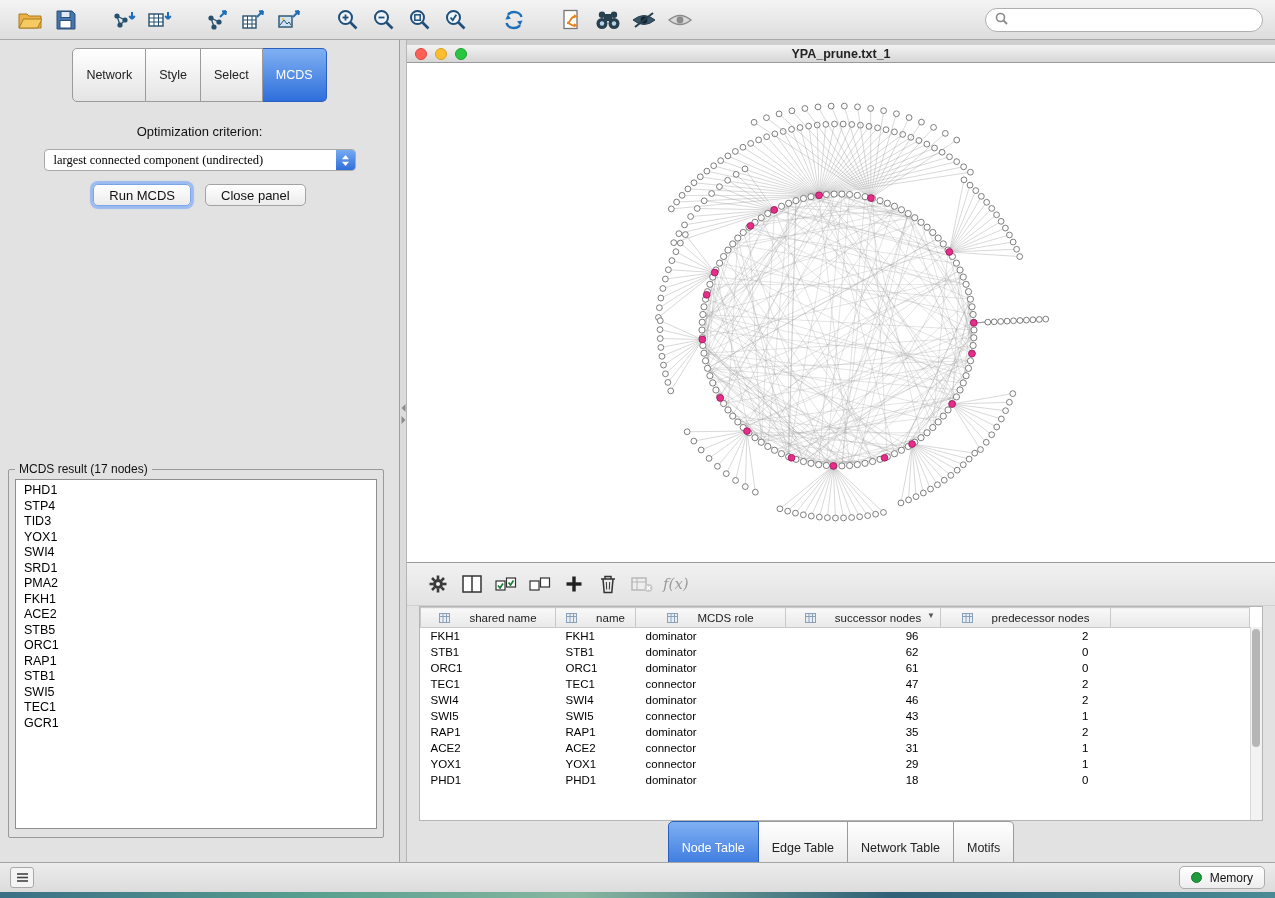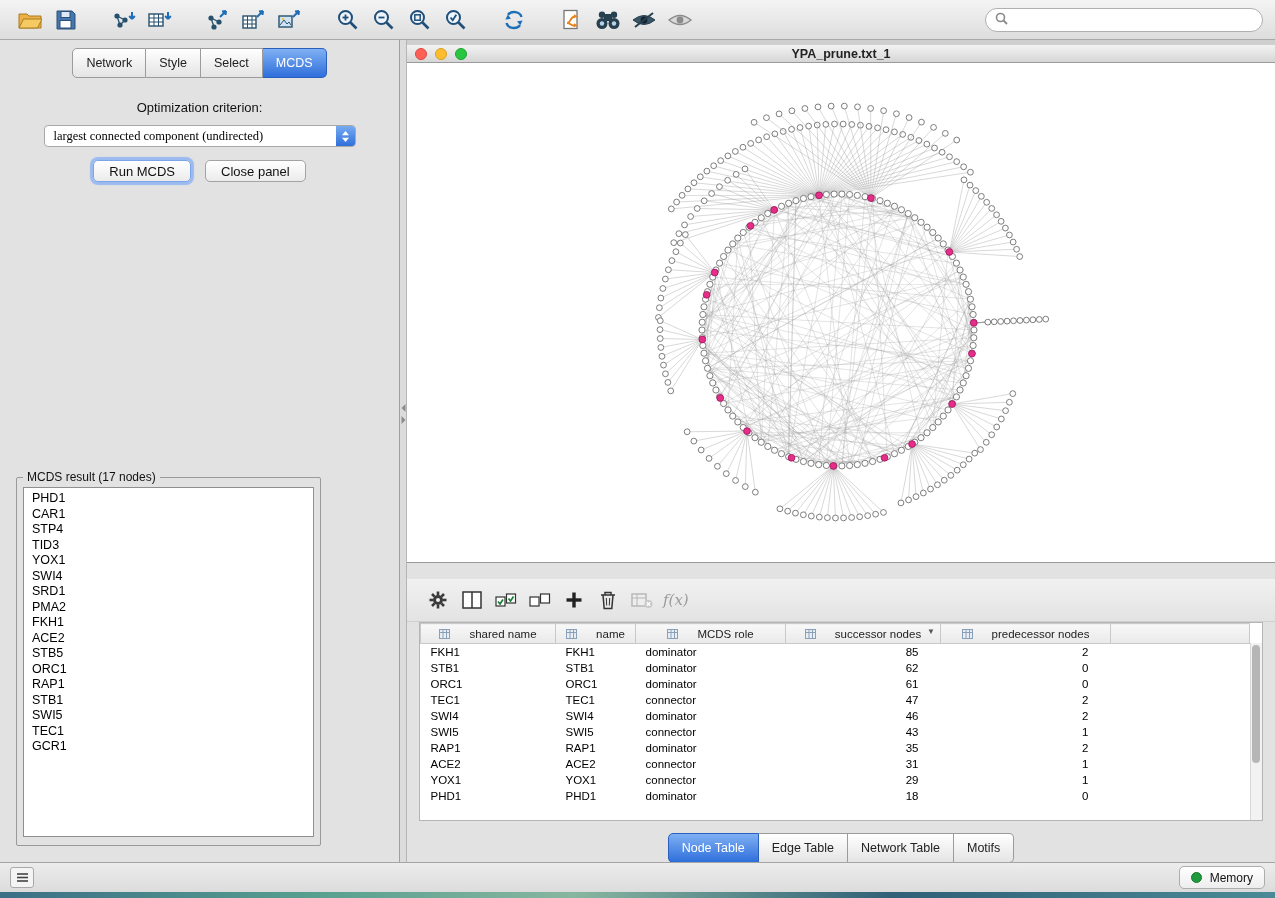--- a/index.html
+++ b/index.html
@@ -20,40 +20,40 @@
   #main{flex:1;display:flex;min-height:0;}
 
   
   #control-panel{width:400px;flex:0 0 400px;background:#e2e2e2;border-right:1px solid #9f9f9f;
     box-sizing:border-box;position:relative;}
   .panel-header{height:26px;display:flex;align-items:center;padding:0 10px;font-size:12px;color:#1c1c1c;}
   .panel-icons{margin-left:auto;display:flex;gap:10px;align-items:center;}
   .picon{width:14px;height:14px;display:flex;align-items:center;justify-content:center;}
 
   .seg{display:flex;justify-content:center;}
-  .seg .tab{height:20px;line-height:20px;padding:4px 13px;font-size:12.5px;color:#222;
+  .seg .tab{height:20px;line-height:20px;padding:16px 13px;font-size:12.5px;color:#222;
     background:linear-gradient(#ffffff,#e4e4e4);border:1px solid #9b9b9b;border-left:none;cursor:default;}
   .seg .tab:first-child{border-left:1px solid #9b9b9b;border-radius:5px 0 0 5px;}
   .seg .tab:last-child{border-radius:0 5px 5px 0;}
   .seg .tab.active{background:linear-gradient(#7fb0f3,#2f6fdb);color:#fff;border-color:#2a5fbd;}
 
   #cp-tabs{margin-top:8px;}
   #opt-label{text-align:center;margin-top:22px;font-size:13px;color:#111;}
   #opt-dropdown{margin:10px auto 0 auto;width:312px;height:22px;background:#fff;border:1px solid #a8a8a8;
     border-radius:4px;display:flex;align-items:center;box-sizing:border-box;font-size:12.5px;overflow:hidden;}
   #opt-dropdown .dd-text{padding-left:9px;white-space:nowrap;font-family:Liberation Serif, serif;}
   #opt-dropdown .dd-stepper{margin-left:auto;width:19px;height:100%;
     background:linear-gradient(#76aaf1,#2f6fdb);display:flex;align-items:center;justify-content:center;}
   #cp-buttons{display:flex;justify-content:center;gap:14px;margin-top:13px;}
   .mac-btn{height:22px;padding:0 15px;background:linear-gradient(#ffffff,#ebebeb);
     border:1px solid #a3a3a3;border-radius:5px;font-size:13px;font-family:inherit;color:#111;}
   .focus-ring{box-shadow:0 0 1px 3px rgba(106,160,250,.6);border-color:#7aa6e8;}
 
-  #mcds-fieldset{position:absolute;left:8px;top:422px;width:305px;height:376px;border:1px solid #9a9a9a;
-    border-radius:2px;margin:8px;padding:3px 6px 8px 6px;box-sizing:border-box;}
+  #mcds-fieldset{position:absolute;left:8px;top:422px;width:376px;height:376px;border:1px solid #9a9a9a;
+    border-radius:2px;margin:0;padding:3px 6px 8px 6px;box-sizing:border-box;}
   #mcds-fieldset legend{font-size:12px;padding:0 4px;color:#111;}
   #mcds-list{background:#fff;border:1px solid #8f8f8f;height:100%;box-sizing:border-box;
     overflow:hidden;padding-top:3px;}
   .mcds-item{font-size:12.5px;line-height:15.5px;padding:0 8px;color:#000;}
 
   #splitter{width:7px;flex:0 0 7px;background:#dcdcdc;border-right:1px solid #b5b5b5;
     display:flex;align-items:flex-end;justify-content:center;box-sizing:border-box;}
   #splitter svg{margin-bottom:435px;}
 
   
@@ -65,21 +65,21 @@
   .tl{width:12px;height:12px;border-radius:50%;margin-right:8px;box-sizing:border-box;}
   .tl.red{background:#ff5f57;border:1px solid #d94942;}
   .tl.yellow{background:#febc2e;border:1px solid #d6a023;}
   .tl.green{background:#29c73f;border:1px solid #1ea332;}
   #net-title{position:absolute;left:0;right:0;text-align:center;font-size:12.5px;font-weight:bold;color:#222;}
   #net-canvas{flex:1;background:#ffffff;position:relative;overflow:hidden;}
 
   
   #table-panel{flex:1;background:#e2e2e2;display:flex;flex-direction:column;border-top:1px solid #9a9a9a;min-height:0;}
   #tp-toolbar{height:42px;flex:0 0 42px;display:flex;align-items:center;gap:8px;padding:0 18px;
-    background:linear-gradient(#f1f1f1,#e3e3e3);border-bottom:1px solid #cfcfcf;margin-top:16px;}
+    background:linear-gradient(#f1f1f1,#e3e3e3);border-bottom:1px solid #cfcfcf;}
   .tp-ic{width:26px;height:26px;display:flex;align-items:center;justify-content:center;}
   #fx-label{font-family:"DejaVu Serif",serif;font-style:italic;font-size:15px;color:#9a9a9a;}
 
   #table-wrap{flex:1;margin:0 12px;background:#fff;border:1px solid #b5b5b5;position:relative;
     overflow:hidden;min-height:0;}
   table{border-collapse:collapse;table-layout:fixed;width:calc(100% - 12px);}
   th{background:linear-gradient(#f8f8f8,#e9e9e9);border:1px solid #c9c9c9;height:19px;
     font-weight:normal;font-size:11.5px;color:#222;padding:0;position:relative;overflow:hidden;white-space:nowrap;}
   .th-inner{display:flex;align-items:center;justify-content:center;gap:19px;}
   .sort-arrow{position:absolute;right:5px;top:3px;font-size:8px;color:#555;}
@@ -286,21 +286,20 @@
 
       <div id="cp-buttons">
         <button class="mac-btn focus-ring">Run MCDS</button>
         <button class="mac-btn">Close panel</button>
       </div>
 
       <fieldset id="mcds-fieldset">
         <legend>MCDS result (17 nodes)</legend>
         <div id="mcds-list">
             <div class="mcds-item">PHD1</div>
-            <div class="mcds-item">CAR1</div>
             <div class="mcds-item">STP4</div>
             <div class="mcds-item">TID3</div>
             <div class="mcds-item">YOX1</div>
             <div class="mcds-item">SWI4</div>
             <div class="mcds-item">SRD1</div>
             <div class="mcds-item">PMA2</div>
             <div class="mcds-item">FKH1</div>
             <div class="mcds-item">ACE2</div>
             <div class="mcds-item">STB5</div>
             <div class="mcds-item">ORC1</div>
@@ -1121,21 +1120,21 @@
                     </span>
                   </th>
                 <th></th>
               </tr>
             </thead>
             <tbody id="table-body">
                 <tr>
                   <td>FKH1</td>
                   <td>FKH1</td>
                   <td>dominator</td>
-                  <td class="num">85</td>
+                  <td class="num">96</td>
                   <td class="num">2</td>
                   <td></td>
                 </tr>
                 <tr>
                   <td>STB1</td>
                   <td>STB1</td>
                   <td>dominator</td>
                   <td class="num">62</td>
                   <td class="num">0</td>
                   <td></td>

